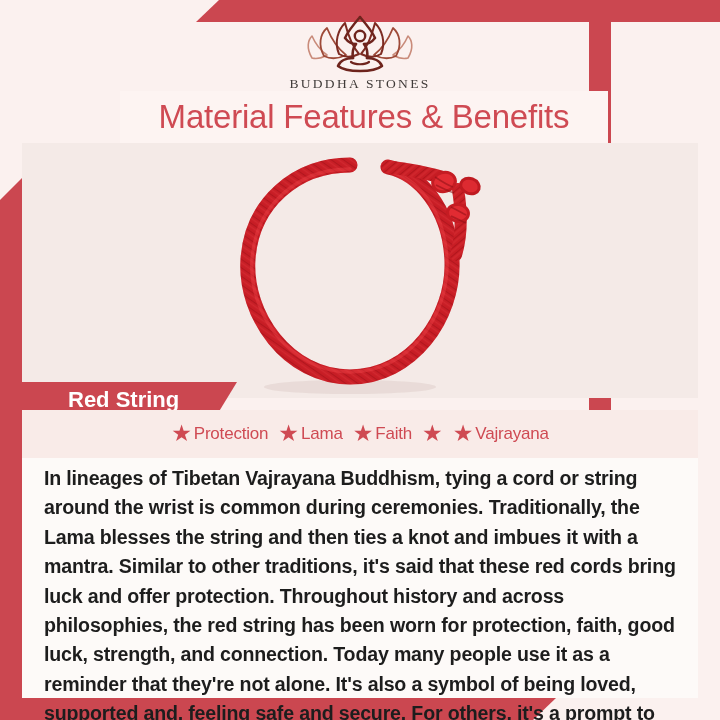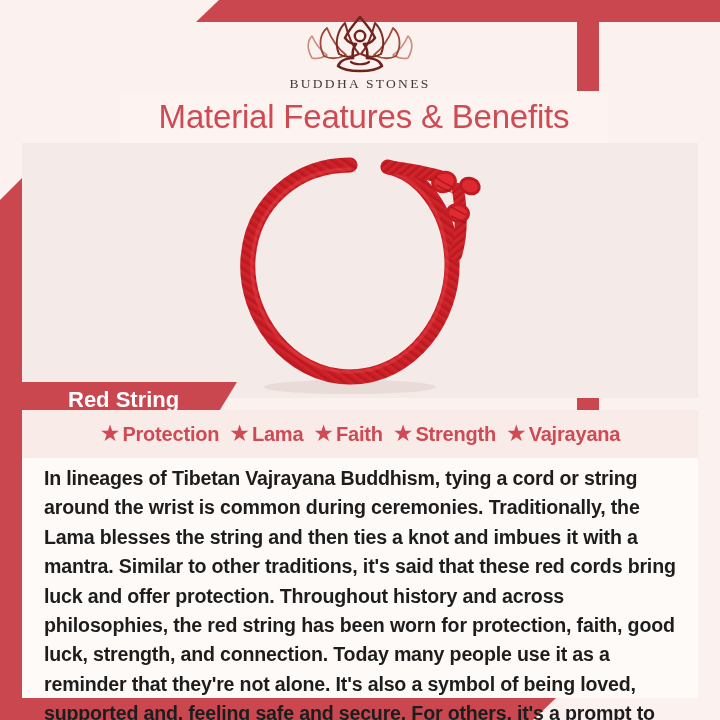--- a/index.html
+++ b/index.html
@@ -14,20 +14,21 @@
     font-family: "Liberation Sans", sans-serif;
     background: #fbf1ef;
   }
 
   
   #infographic {
     position: relative;
     width: 599px;
     height: 720px;
     background: #fbf1ef;
+    padding-left: 12px;
   }
 
   
   .band {
     position: absolute;
     background: var(--red, #cb4750);
   }
   
   #band-top {
     top: 0;
@@ -163,22 +164,22 @@
     white-space: nowrap;
   }
   .benefit-star {
     color: #cf4a53;
     font-size: 23px;
     line-height: 1;
     position: relative;
     top: -1px;
   }
   .benefit-label {
-    font-size: 20px;
-    font-weight: bold;
+    font-size: 17px;
+    font-weight: normal;
     color: #cf4a53;
     letter-spacing: -0.2px;
   }
   .benefit + .benefit { margin-left: 7px; }
 
   
   #body-panel {
     position: absolute;
     top: 458px;
     left: 22px;
@@ -312,21 +313,20 @@
     <span class="benefit">
       <span class="benefit-star">★</span>
       <span class="benefit-label">Lama</span>
     </span>
     <span class="benefit">
       <span class="benefit-star">★</span>
       <span class="benefit-label">Faith</span>
     </span>
     <span class="benefit">
       <span class="benefit-star">★</span>
-      <span class="benefit-label">Strength</span>
     </span>
     <span class="benefit">
       <span class="benefit-star">★</span>
       <span class="benefit-label">Vajrayana</span>
     </span>
   </div>
 
   <div id="body-panel">
     <p id="body-text">In lineages of Tibetan Vajrayana Buddhism, tying a cord or string around the wrist is common during ceremonies. Traditionally, the Lama blesses the string and then ties a knot and imbues it with a mantra. Similar to other traditions, it's said that these red cords bring luck and offer protection. Throughout history and across philosophies, the red string has been worn for protection, faith, good luck, strength, and connection. Today many people use it as a reminder that they're not alone. It's also a symbol of being loved, supported and, feeling safe and secure. For others, it's a prompt to stay positive while facing any adversity.</p>
   </div>

